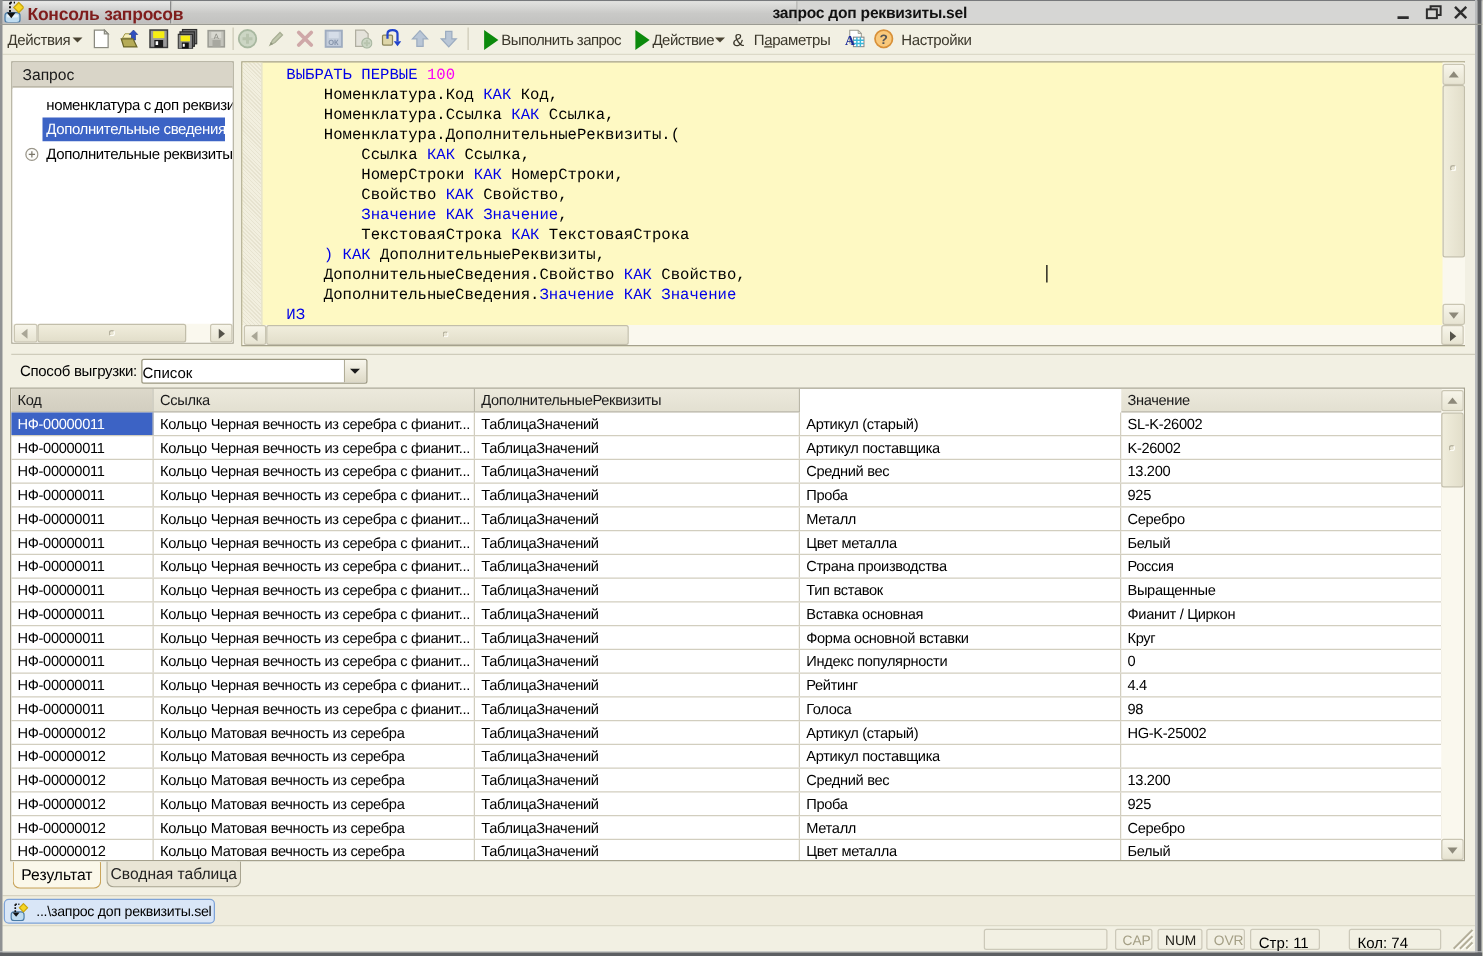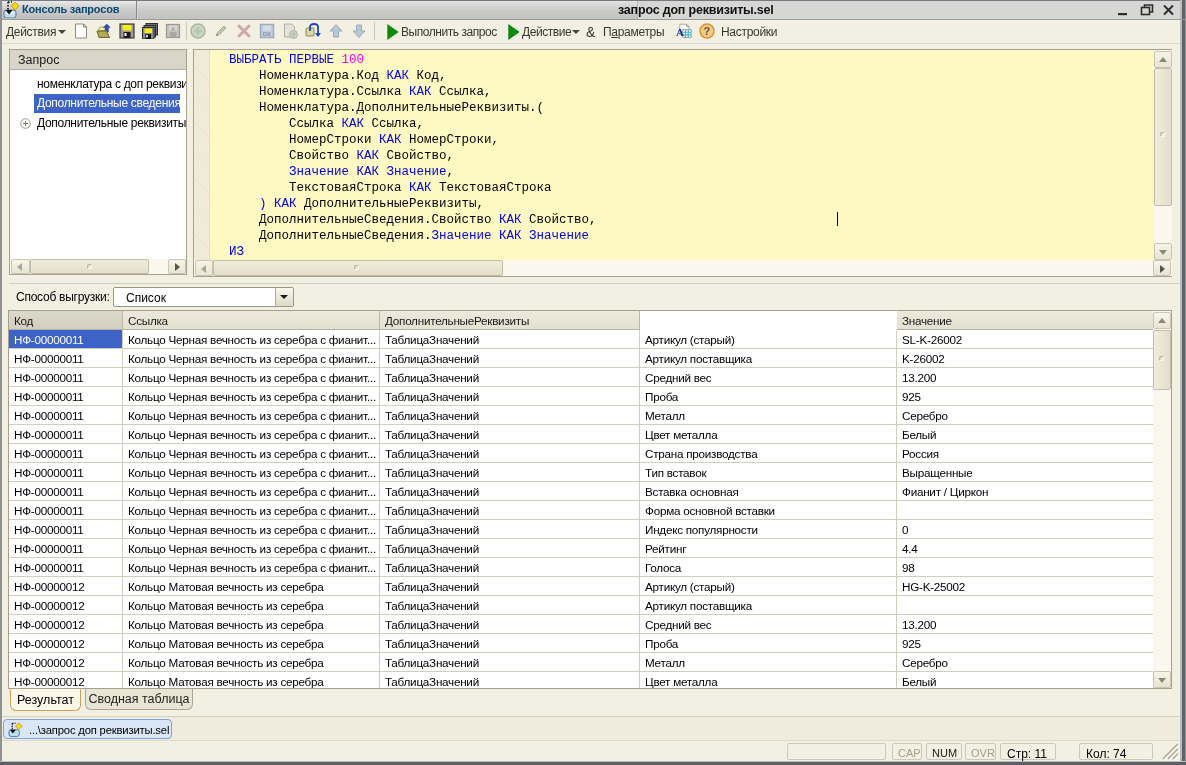--- a/index.html
+++ b/index.html
@@ -10,21 +10,21 @@
 #frameR1{left:1180px;top:0;width:2px;height:765px;background:#b9bbbd;}
 #frameR2{left:1182px;top:0;width:3px;height:765px;background:#606265;}
 #frameR3{left:1185px;top:0;width:1px;height:765px;background:#909294;}
 #frameB1{left:0;top:761px;width:1186px;height:1px;background:#bbbdbf;}
 #frameB2{left:0;top:762px;width:1186px;height:3px;background:#5d5f62;}
 #frameT{left:0;top:0;width:1186px;height:1px;background:#77797c;}
 
 #title{left:0;top:1px;width:1186px;height:18px;background:#d6d6d4;}
 #titleSeg1{left:2px;top:0;width:135px;height:18px;background:linear-gradient(180deg,#e9e9e9 0,#cfcfcf 40%,#bdbdbd 100%);border-right:1px solid #8a8a8a;}
 #titleSeg2{left:138px;top:0;width:500px;height:18px;background:linear-gradient(180deg,#e2e2e0 0,#c9c9c7 55%,#c2c2c0 100%);border-right:1px solid #b5b5b3;}
-#titleCap{left:22px;top:2px;font-size:11px;font-weight:bold;color:#0c4a6e;letter-spacing:-0.2px;}
+#titleCap{left:22px;top:2px;font-size:14px;font-weight:bold;color:#7f1d1d;letter-spacing:-0.2px;}
 #titleDoc{left:618px;top:2px;font-size:12.5px;font-weight:bold;color:#111;letter-spacing:-0.2px;}
 
 #toolbar{left:2px;top:19px;width:1178px;height:25px;background:#f2f0e3;border-bottom:1px solid #dcd9c8;}
 .tbtext{position:absolute;top:6px;font-size:12px;color:#3b372b;letter-spacing:-0.3px;}
 .tsep{position:absolute;top:3px;width:1px;height:18px;background:#cdc9b8;}
 .ticon{position:absolute;top:4px;width:16px;height:16px;}
 .dArr{position:absolute;width:0;height:0;border-left:4px solid transparent;border-right:4px solid transparent;border-top:4px solid #4a4433;}
 
 .panel{border:1px solid #a5a18d;}
 
@@ -232,21 +232,21 @@
     <div class="grip" style="left:160px;top:5px;"></div>
     <div class="sbBtn" style="left:959px;top:0px;width:18px;height:16px;">
         <div class="arrR" style="position:absolute;left:6px;top:4px;"></div>
       </div>
   </div>
 </div>
 
 <div class="abs" style="left:9px;top:283px;width:1171px;height:1px;background:#cfccbb;"></div>
 <div class="abs" style="left:16px;top:290px;font-size:12px;color:#000;letter-spacing:-0.25px;">Способ выгрузки:</div>
 <div class="abs" style="left:113px;top:287px;width:181px;height:20px;background:#fff;border:1px solid #9b9780;border-radius:2px;">
-  <div class="abs" style="left:12px;top:3px;font-size:12px;color:#000;">Список</div>
+  <div class="abs" style="left:0;top:3px;font-size:12px;color:#000;">Список</div>
   <div class="abs" style="left:161px;top:0px;width:18px;height:18px;background:linear-gradient(180deg,#f8f6ec,#ddd9c6);border-left:1px solid #b1ad97;border-radius:0 2px 2px 0;">
     <div class="dArr" style="position:absolute;left:4px;top:7px;border-top-color:#1a1a1a"></div>
   </div>
 </div>
 <div class="abs" id="tbl">
 <div class="hc c0" style="background:linear-gradient(180deg,#dcd8ca,#d2cec0);">Код</div>
 <div class="hc c1">Ссылка</div>
 <div class="hc c2">ДополнительныеРеквизиты</div>
 <div class="hc c4">Значение</div>
 <div class="tr" style="top:19px">
@@ -310,20 +310,21 @@
       <div class="td c1">Кольцо Черная вечность из серебра с фианит...</div>
       <div class="td c2">ТаблицаЗначений</div>
       <div class="td c3">Вставка основная</div>
       <div class="td c4">Фианит / Циркон</div>
     </div>
 <div class="tr" style="top:190px">
       <div class="td c0">НФ-00000011</div>
       <div class="td c1">Кольцо Черная вечность из серебра с фианит...</div>
       <div class="td c2">ТаблицаЗначений</div>
       <div class="td c3">Форма основной вставки</div>
+      <div class="td c4">Круг</div>
     </div>
 <div class="tr" style="top:209px">
       <div class="td c0">НФ-00000011</div>
       <div class="td c1">Кольцо Черная вечность из серебра с фианит...</div>
       <div class="td c2">ТаблицаЗначений</div>
       <div class="td c3">Индекс популярности</div>
       <div class="td c4">0</div>
     </div>
 <div class="tr" style="top:228px">
       <div class="td c0">НФ-00000011</div>

